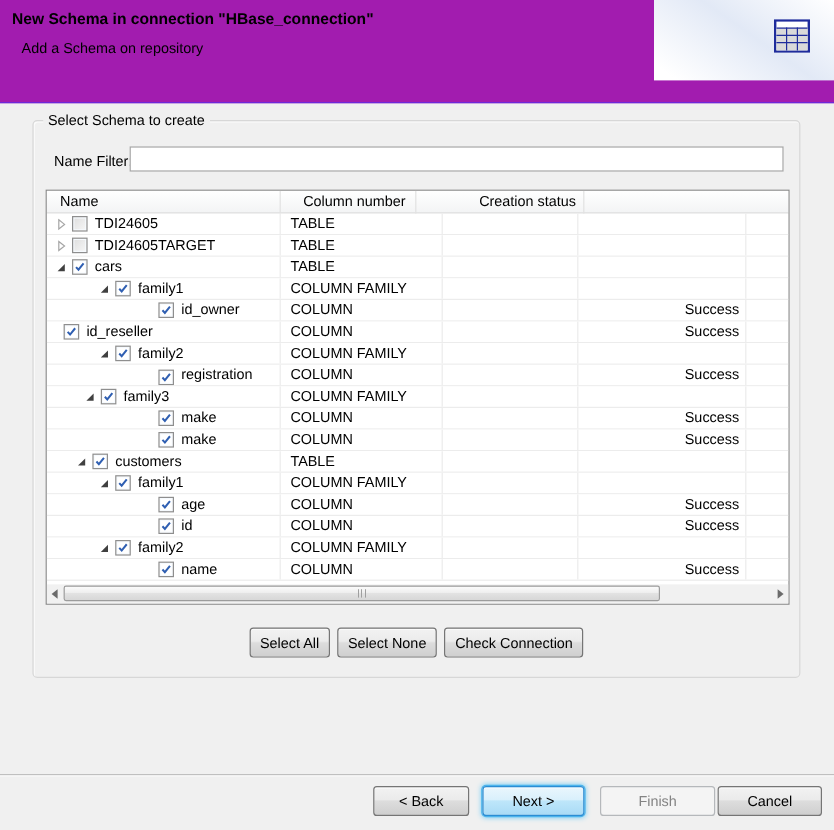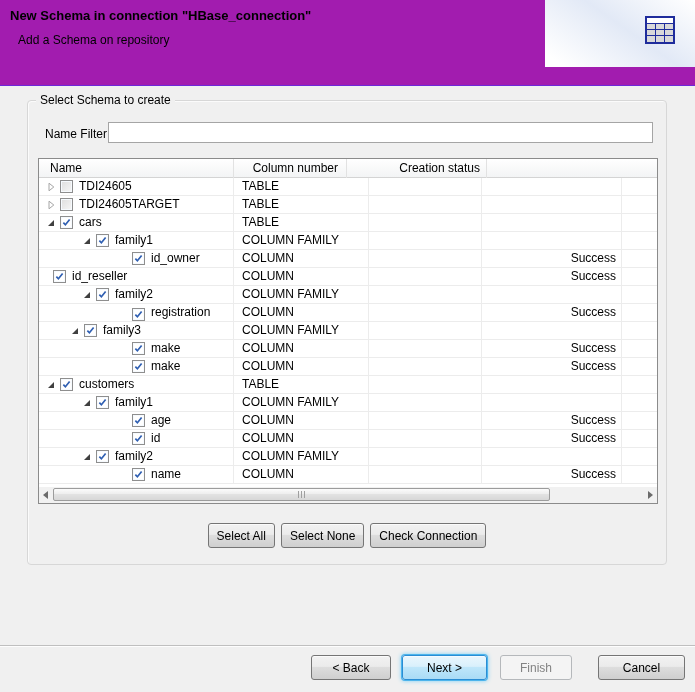--- a/index.html
+++ b/index.html
@@ -76,21 +76,21 @@
   
   .footer-sep { position:absolute; left:0; top:645px; width:695px; height:2px;
                 border-top:1px solid #bfbfbf; background:#fdfdfd; }
   .footer { position:absolute; left:0; top:655px; width:695px; height:25px; }
   .footer .btn { position:absolute; }
   .btn.back   { left:311px; width:80px; }
   .btn.next   { left:402px; width:85px;
                 border:1px solid #2a8dd4;
                 box-shadow: 0 0 0 1px #4cb4ec, 0 0 4px 1px #7fd0f5, inset 0 1px 0 #f4fbff;
                 background:linear-gradient(#eaf6fd,#d9f0fc 45%,#bee6fa 50%,#a9dbf6); }
-  .btn.finish { left:500px; width:72px; color:#838383; border-color:#b5b8bb; background:#f4f4f4; box-shadow:none; }
+  .btn.finish { left:500px; width:96px; color:#838383; border-color:#b5b8bb; background:#f4f4f4; box-shadow:none; }
   .btn.cancel { left:598px; width:87px; }
 </style>
 </head>
 <body>
 
 <div class="dialog">
 
   <div class="header">
     <div class="hgrad"></div>
     <div class="title">New Schema in connection "HBase_connection"</div>
@@ -332,21 +332,21 @@
                 </svg>
       </span>
       <span class="rlabel">make</span>
     </div>
     <div class="cell c-type">COLUMN</div>
     <div class="cell c-colnum"></div>
     <div class="cell c-status">Success</div>
     <div class="cell c-filler"></div>
   </div>
           <div class="trow expanded">
-    <div class="cell c-name" style="padding-left: 7px;">
+    <div class="cell c-name" style="padding-left: 24px;">
       <span class="twisty">
 
         <svg class="tw-e" width="10" height="10" viewBox="0 0 10 10">
                   <path d="M8 2 L8 8 L2 8 Z" fill="#404040"></path>
                 </svg>
       </span>
       <span class="cb">
         <svg class="check" width="11" height="11" viewBox="0 0 13 13">
                   <path d="M2.8 6.6 L5.2 9.2 L10.2 3" fill="none" stroke="#2f5fb2" stroke-width="2"></path>
                 </svg>

